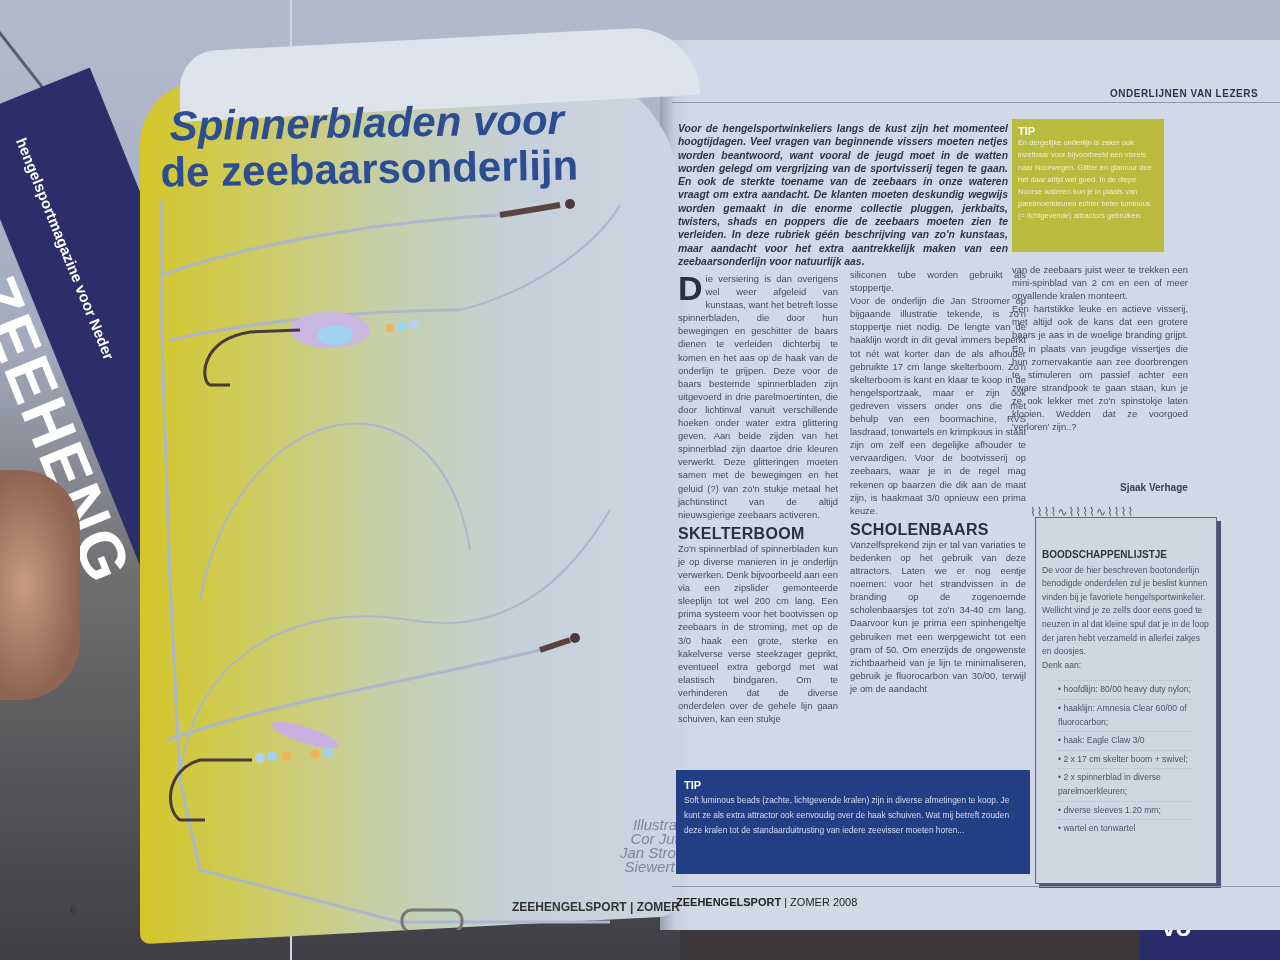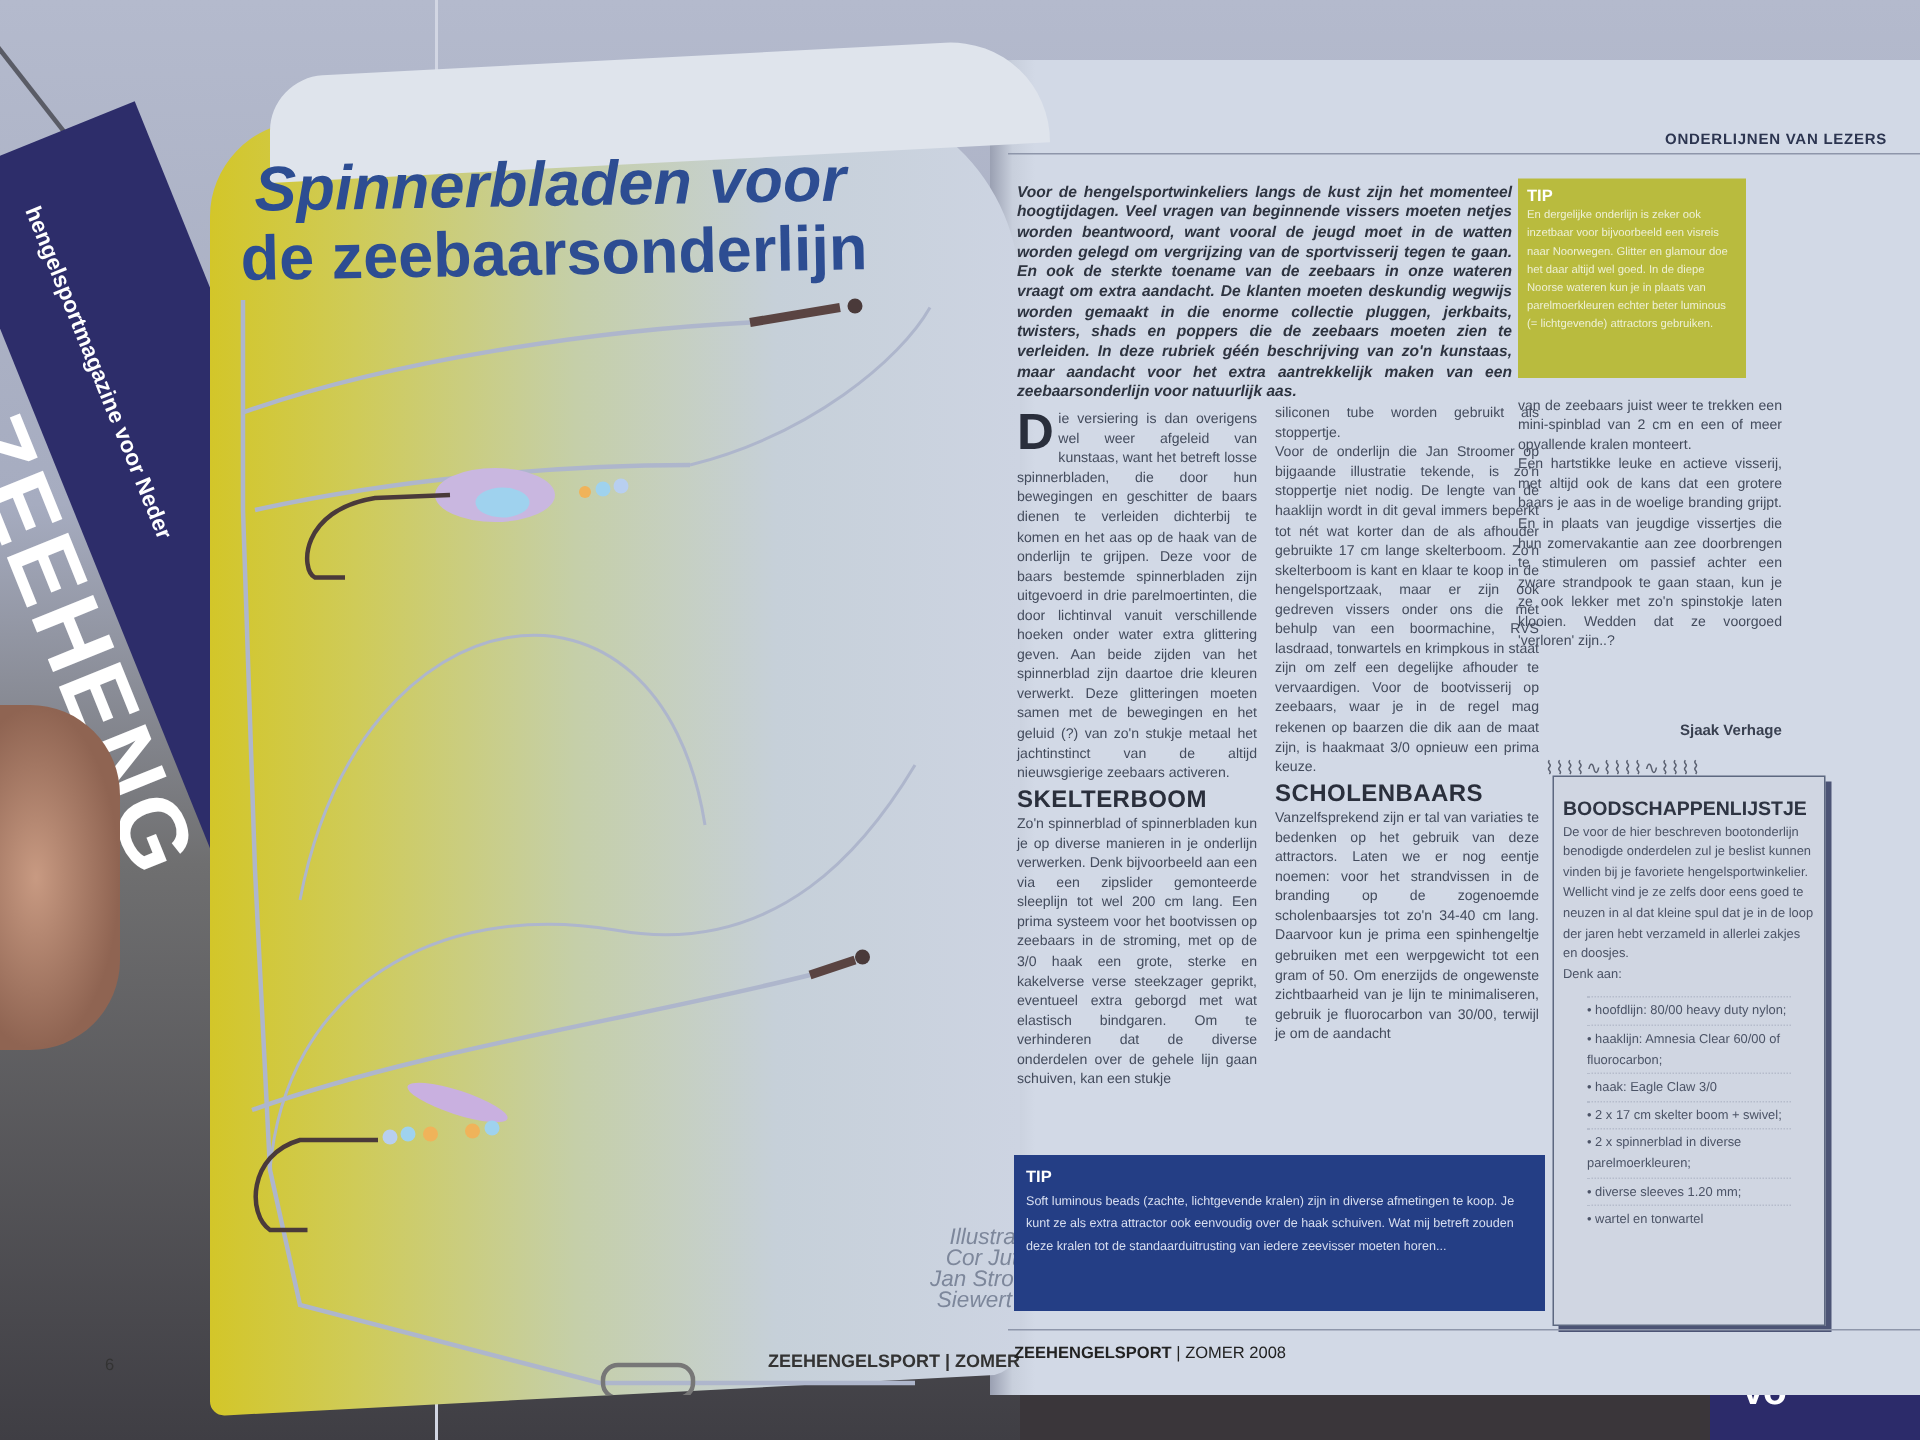--- a/index.html
+++ b/index.html
@@ -39,21 +39,21 @@
   .col{position:absolute;font-size:9.4px;line-height:13.1px;color:#434b5c;text-align:justify;}
   .col p{margin:0;}
   .col h3{margin:6px 0 2px;font-size:16px;color:#2a2f3c;letter-spacing:.3px;}
   .dropcap{float:left;font-size:34px;line-height:28px;font-weight:bold;color:#2a2f3c;margin:2px 3px 0 0;}
   .col1{left:678px;top:272px;width:160px;}
   .col2{left:850px;top:268px;width:176px;}
   .col3{left:1012px;top:252px;width:176px;margin-top:11px;}
   .author{position:absolute;left:1120px;top:482px;font-weight:bold;font-size:10px;color:#394050;}
   .shop{position:absolute;left:1035px;top:517px;width:182px;height:367px;background:#d0d6e2;border:1px solid #5d6880;box-shadow:4px 4px 0 #4c5475;padding:8px 6px;box-sizing:border-box;font-size:8.6px;line-height:13.6px;color:#4b5366;}
   .shop .rings{position:absolute;left:-6px;top:-12px;font-size:12px;color:#5a6070;letter-spacing:1px;white-space:nowrap;}
-  .shop h4{margin:6px 0 2px;font-size:13px;color:#2e3442;}
+  .shop h4{margin:22px 0 2px;font-size:10px;color:#2e3442;}
   .shop ul{margin:8px 16px 0;padding:0;list-style:none;}
   .shop li{border-top:1px dotted #b5bccb;padding:2px 0;}
   .shop li::before{content:"• ";}
   .tip-blue{position:absolute;left:676px;top:770px;width:354px;height:104px;background:#243e85;color:#d7def0;padding:8px;box-sizing:border-box;font-size:8.4px;line-height:15px;}
   .tip-blue .t{font-weight:bold;font-size:11px;color:#fff;}
   .right-footer-rule{position:absolute;left:672px;top:886px;width:608px;height:1px;background:#8e96aa;}
   .right-footer{position:absolute;left:676px;top:896px;font-size:11px;color:#222;}
   .right-footer b{font-weight:bold;}
   .next-mag{position:absolute;left:1140px;top:912px;width:140px;height:48px;background:#2c2b6a;color:#fff;font-size:26px;font-weight:bold;padding-left:20px;box-sizing:border-box;}
   .bottom-dark{position:absolute;left:680px;top:920px;width:460px;height:40px;background:#3a363a;}

